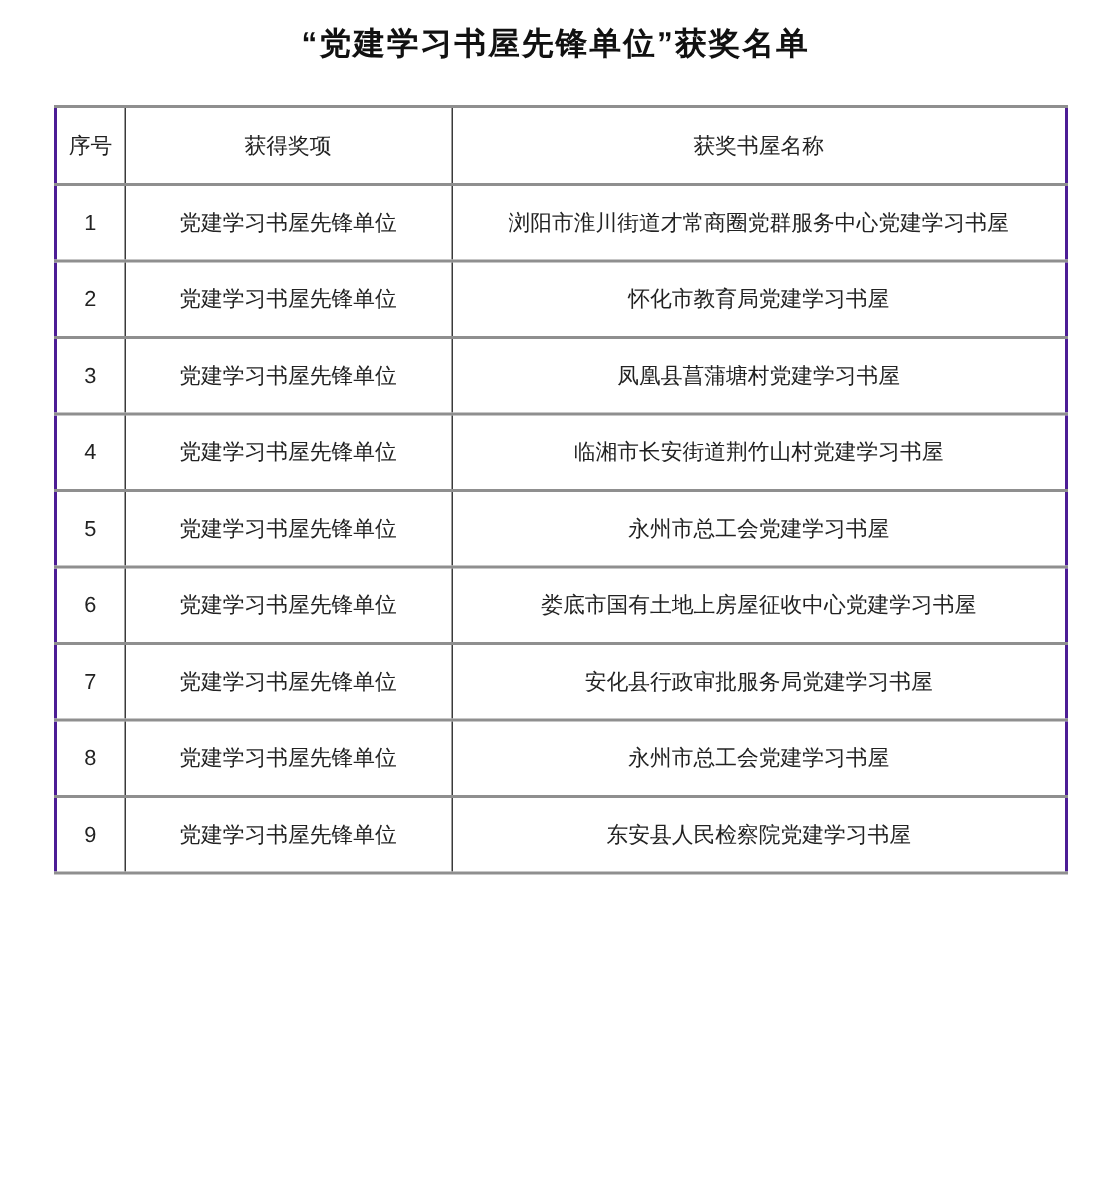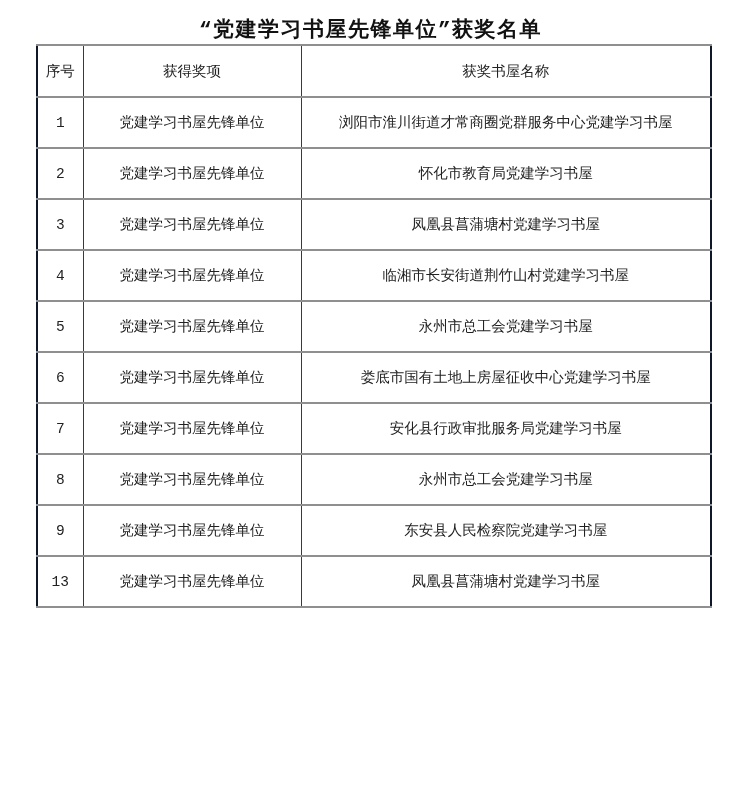--- a/index.html
+++ b/index.html
@@ -5,39 +5,39 @@
   html, body {
     margin: 0;
     padding: 0;
     background: #ffffff;
   }
   .page {
     position: relative;
     width: 741px;
     height: 792px;
     background: #ffffff;
-    font-family: Liberation Mono, monospace;
+    font-family: Liberation Sans, sans-serif;
     color: #1c1c1c;
     overflow: hidden;
   }
   .title {
     margin: 0;
     padding-top: 15px;
     text-align: center;
     font-size: 21px;
     font-weight: bold;
     letter-spacing: 1.5px;
     color: #111111;
   }
   table.award-table {
     border-collapse: collapse;
     table-layout: fixed;
-    margin: 1px 0 0 36px;
+    margin: 27px 0 0 36px;
     width: 674px;
-    border: 2px solid #0f172a;
+    border: 2px solid #4c1d95;
   }
   col.c-no   { width: 46px; }
   col.c-award{ width: 218px; }
   col.c-name { width: 410px; }
   .award-table th,
   .award-table td {
     border-left: 1px solid #3a3a3a;
     border-right: 1px solid #3a3a3a;
     border-top: 2px solid #8f8f8f;
     border-bottom: 2px solid #8f8f8f;
@@ -113,20 +113,15 @@
         <tr>
           <td>8</td>
           <td>党建学习书屋先锋单位</td>
           <td>永州市总工会党建学习书屋</td>
         </tr>
         <tr>
           <td>9</td>
           <td>党建学习书屋先锋单位</td>
           <td>东安县人民检察院党建学习书屋</td>
         </tr>
-        <tr>
-          <td>13</td>
-          <td>党建学习书屋先锋单位</td>
-          <td>凤凰县菖蒲塘村党建学习书屋</td>
-        </tr>
       </tbody>
   </table>
 </div>
 
 </body></html>

